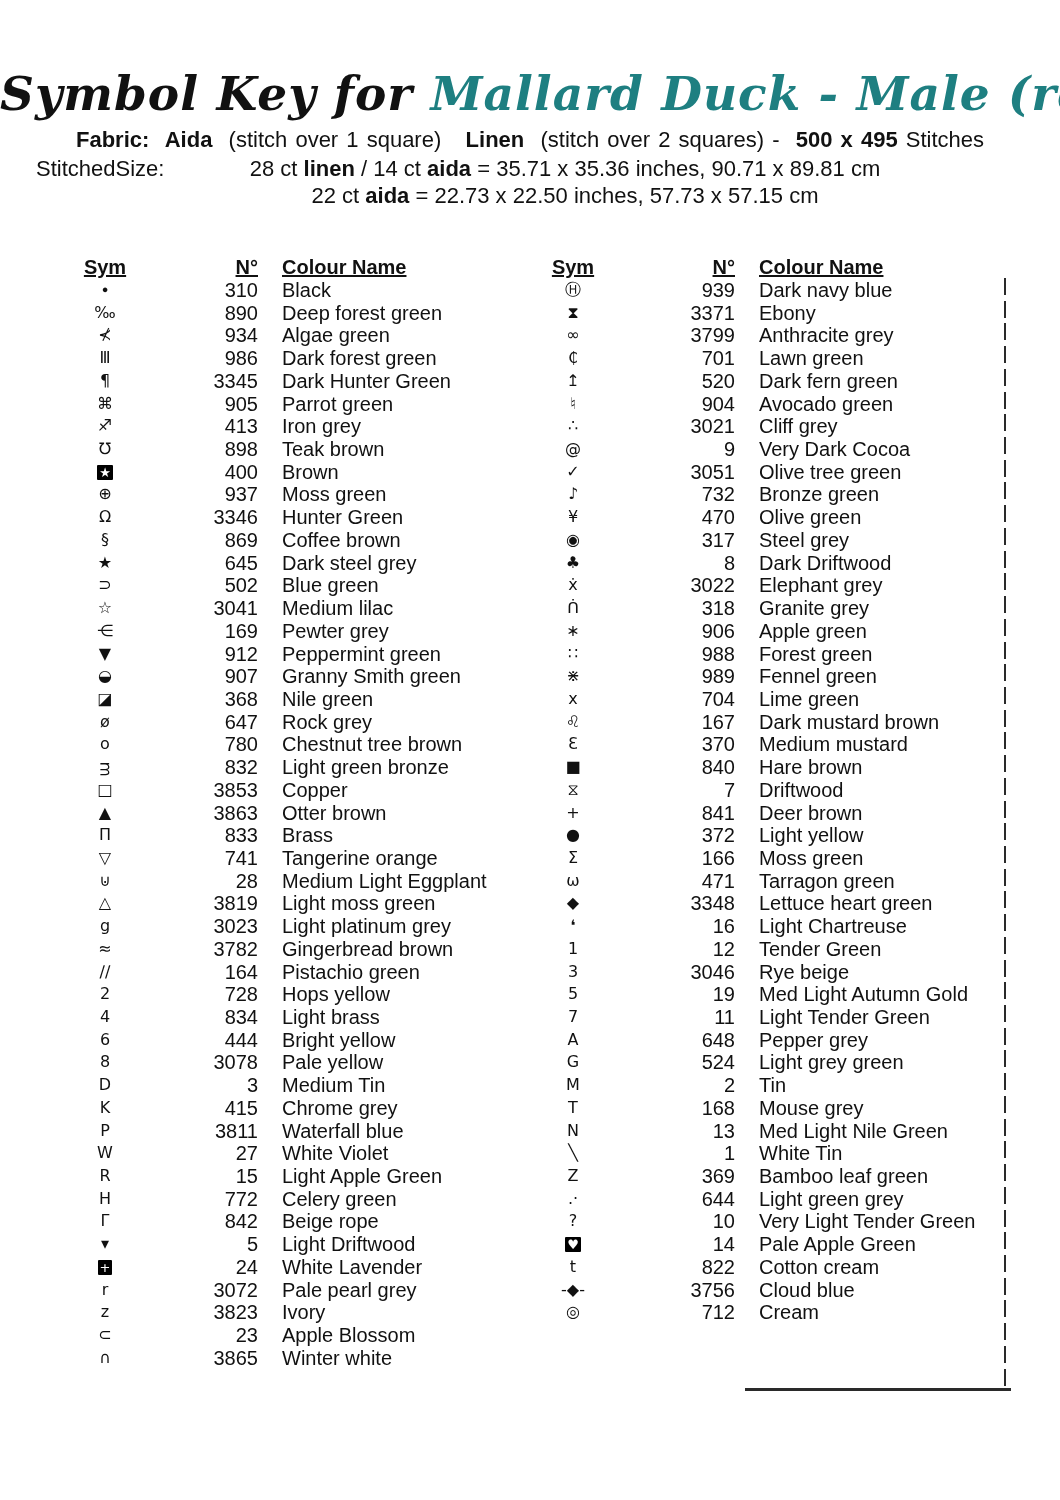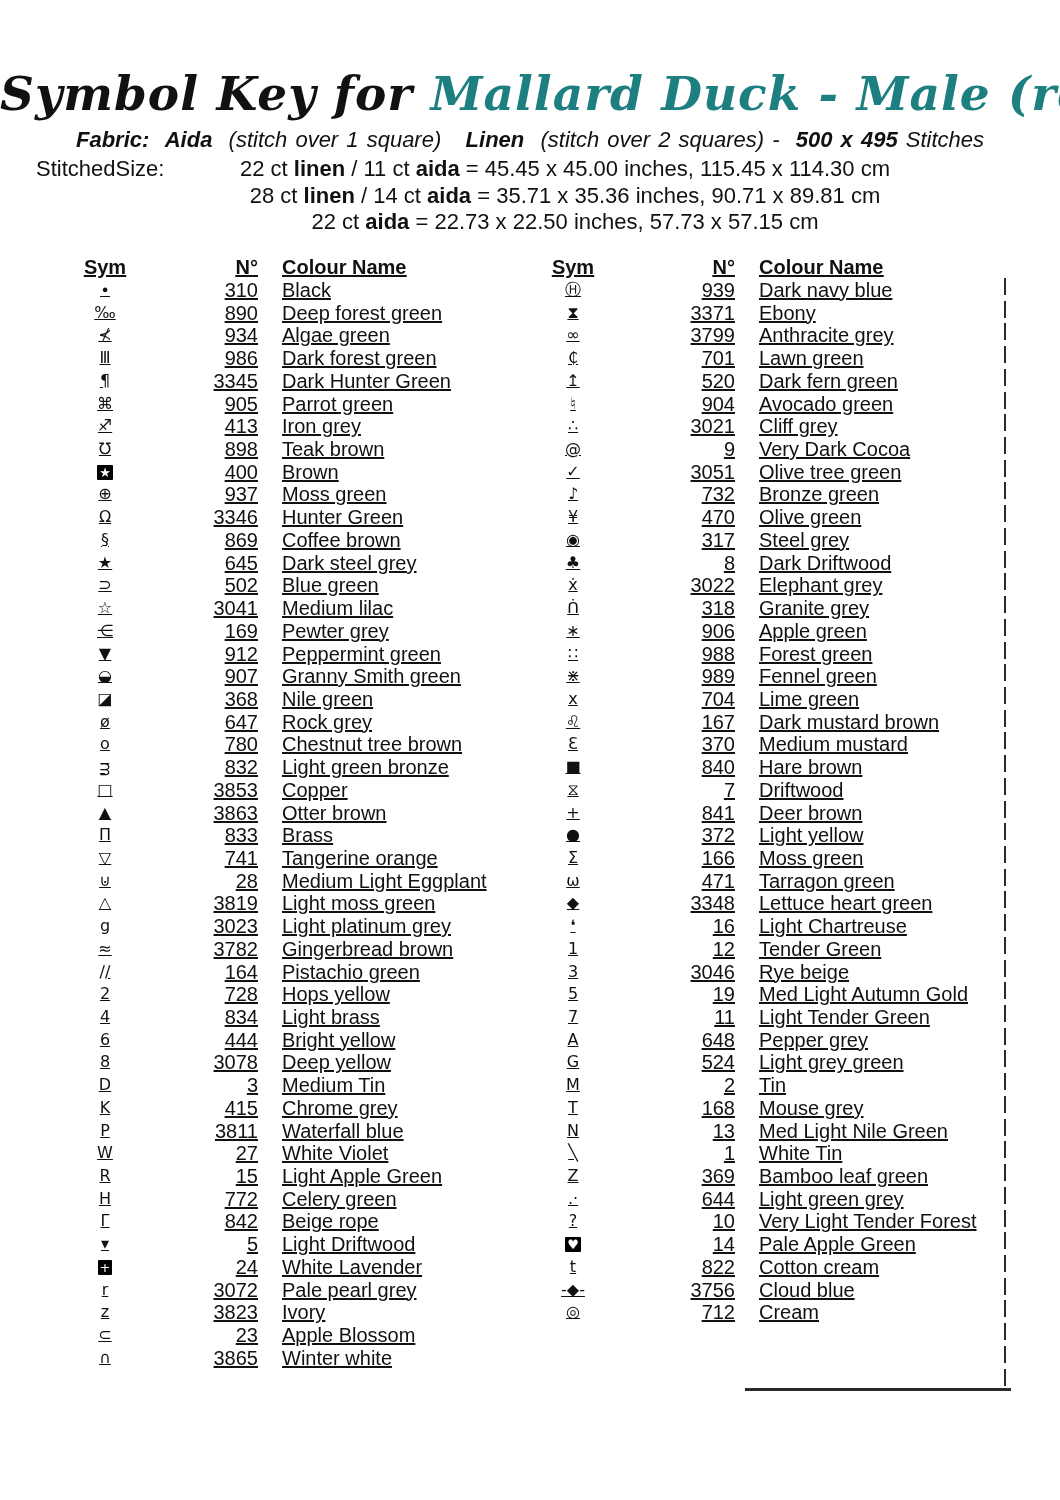--- a/index.html
+++ b/index.html
@@ -8,30 +8,30 @@
     font-family:"Liberation Sans",sans-serif;color:#111;overflow:hidden;
   }
   .title{
     position:absolute;top:66px;left:0;width:1060px;text-align:center;
     font-family:"DejaVu Serif",serif;font-style:italic;font-weight:bold;
     font-size:47px;letter-spacing:1px;white-space:nowrap;
   }
   .title .teal{color:#1e7f81;}
   .fabric-line{
     position:absolute;top:127px;left:0;width:1060px;text-align:center;
-    font-size:22px;white-space:pre-wrap;word-spacing:2px;font-style:italic;
+    font-size:22px;white-space:pre-wrap;word-spacing:2px;
   }
   .size-label{position:absolute;top:156px;left:36px;font-size:22px;font-weight:normal;}
   .size-lines{
     position:absolute;top:156px;left:150px;width:830px;text-align:center;
     font-size:22px;line-height:26.6px;
   }
   .seg-line{white-space:pre-wrap;}
   .b{font-weight:bold;}
-  .keytable{position:absolute;top:256px;text-decoration:underline;}
+  .keytable{position:absolute;top:256px;}
   #left-table{left:60px;}
   #right-table{left:545px;}
   .thead{display:flex;height:23px;font-weight:bold;font-size:20px;}
   .thead span{text-decoration:underline;}
   .h-sym{width:90px;text-align:center;}
   #right-table .h-sym{width:56px;}
   .h-num{width:108px;text-align:right;display:block;}
   #right-table .h-num{width:134px;}
   .h-name{padding-left:24px;}
   .row{display:flex;height:22.72px;align-items:center;}
@@ -57,21 +57,20 @@
 </style>
 </head>
 <body>
 
 <div class="title"><span>Symbol Key for </span><span class="teal"> Mallard Duck - Male (reg)</span></div>
 
 <div class="fabric-line seg-line" id="fabric-line"><span class="b">Fabric:  Aida </span><span> (stitch over 1 square)   </span><span class="b">Linen </span><span> (stitch over 2 squares) -  </span><span class="b">500 x 495</span><span> Stitches</span></div>
 
 <div class="size-label">StitchedSize:</div>
 <div class="size-lines" id="size-lines">
-    <div class="seg-line"><span>22 ct </span><span class="b">linen</span><span> / 11 ct </span><span class="b">aida</span><span> = 45.45 x 45.00 inches, 115.45 x 114.30 cm</span></div>
     <div class="seg-line"><span>28 ct </span><span class="b">linen</span><span> / 14 ct </span><span class="b">aida</span><span> = 35.71 x 35.36 inches, 90.71 x 89.81 cm</span></div>
     <div class="seg-line"><span>22 ct </span><span class="b">aida</span><span> = 22.73 x 22.50 inches, 57.73 x 57.15 cm</span></div>
   </div>
 
 <div class="keytable" id="left-table">
   <div class="thead">
     <span class="h-sym">Sym</span>
     <span class="h-num">N°</span>
     <span class="h-name">Colour Name</span>
   </div>
@@ -242,21 +241,21 @@
         <span class="name">Light brass</span>
       </div>
       <div class="row">
         <span class="sym"><span>6</span></span>
         <span class="num">444</span>
         <span class="name">Bright yellow</span>
       </div>
       <div class="row">
         <span class="sym"><span>8</span></span>
         <span class="num">3078</span>
-        <span class="name">Deep yellow</span>
+        <span class="name">Pale yellow</span>
       </div>
       <div class="row">
         <span class="sym"><span>D</span></span>
         <span class="num">3</span>
         <span class="name">Medium Tin</span>
       </div>
       <div class="row">
         <span class="sym"><span>K</span></span>
         <span class="num">415</span>
         <span class="name">Chrome grey</span>
@@ -527,21 +526,21 @@
         <span class="name">Bamboo leaf green</span>
       </div>
       <div class="row">
         <span class="sym"><span>.·</span></span>
         <span class="num">644</span>
         <span class="name">Light green grey</span>
       </div>
       <div class="row">
         <span class="sym"><span>?</span></span>
         <span class="num">10</span>
-        <span class="name">Very Light Tender Forest</span>
+        <span class="name">Very Light Tender Green</span>
       </div>
       <div class="row">
         <span class="sym"><span class="inv">♥</span></span>
         <span class="num">14</span>
         <span class="name">Pale Apple Green</span>
       </div>
       <div class="row">
         <span class="sym"><span>t</span></span>
         <span class="num">822</span>
         <span class="name">Cotton cream</span>

